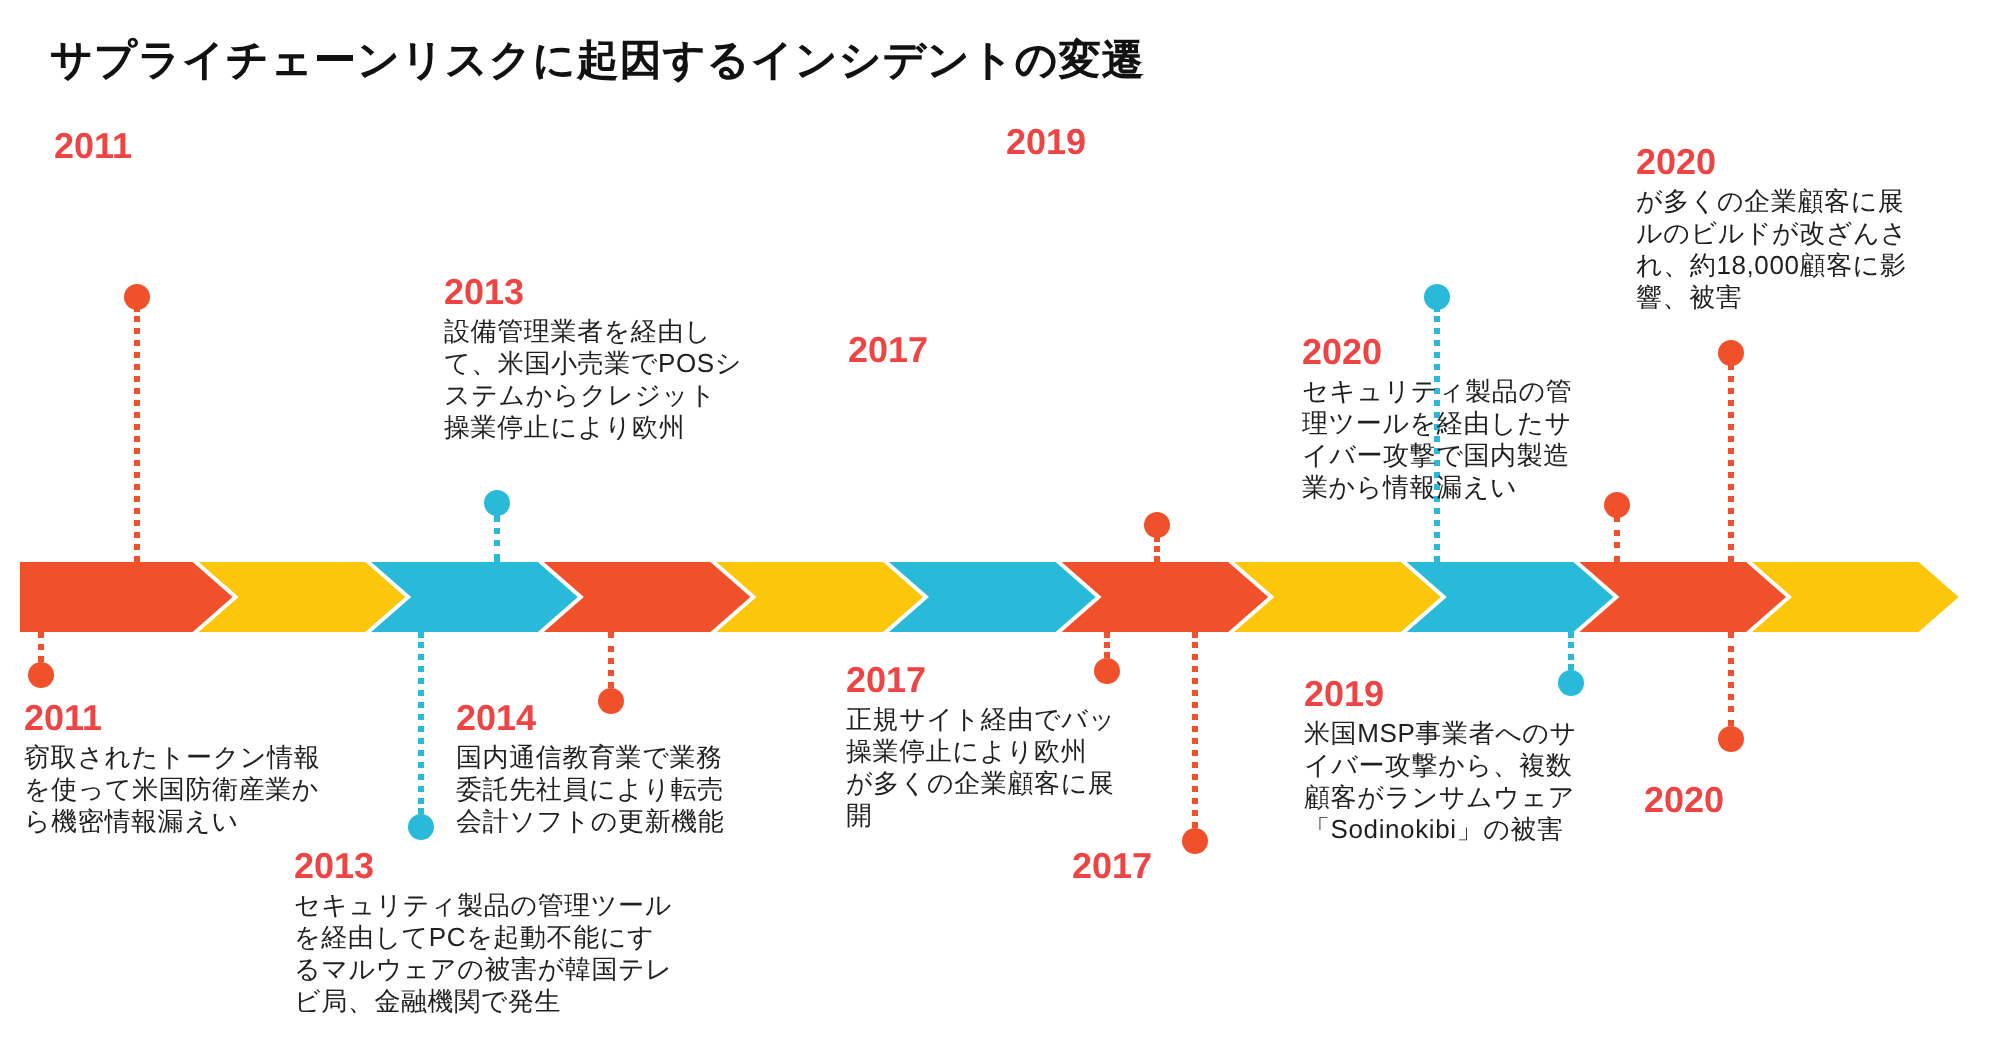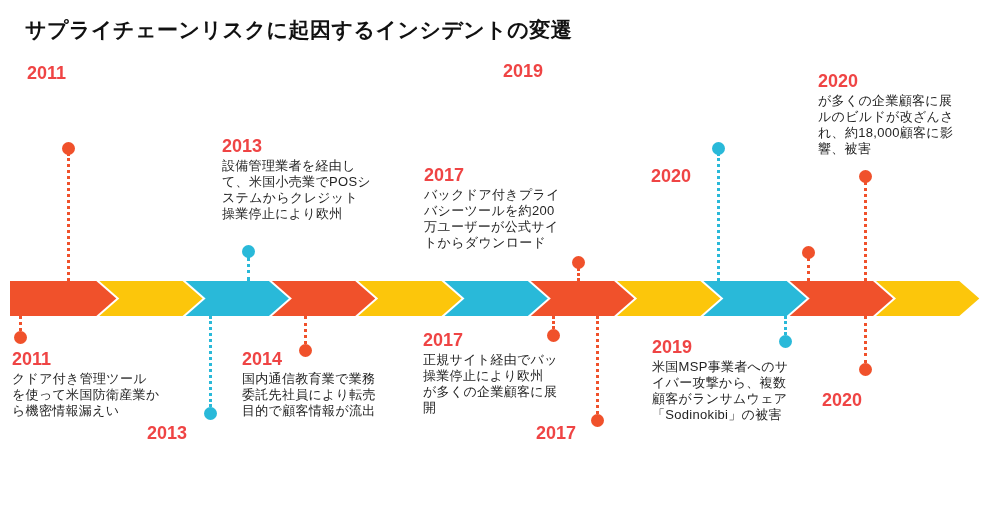--- a/index.html
+++ b/index.html
@@ -65,70 +65,74 @@
     <div class="desc">設備管理業者を経由し
 て、米国小売業でPOSシ
 ステムからクレジット
 操業停止により欧州</div>
   </div>
   <div class="dot" style="left: 242px; top: 245px; background: rgb(41, 185, 217);"></div>
   <div class="vline" style="left: 247px; top: 257px; height: 24px; border-color: rgb(41, 185, 217);"></div>
 
   <div class="ev" style="left:424px; top:165px;">
     <div class="year">2017</div>
-    <div class="desc">バックドア付きプライ
-バシーツールを約200
-万ユーザーが公式サイ
-トからダウンロード</div>
   </div>
   <div class="dot" style="left: 572px; top: 256px; background: rgb(240, 81, 43);"></div>
   <div class="vline" style="left: 577px; top: 268px; height: 13px; border-color: rgb(240, 81, 43);"></div>
 
   <div class="ev" style="left:503px; top:61px;">
     <div class="year">2019</div>
   </div>
   <div class="dot" style="left: 712px; top: 142px; background: rgb(41, 185, 217);"></div>
   <div class="vline" style="left: 717px; top: 153px; height: 128px; border-color: rgb(41, 185, 217);"></div>
 
   <div class="ev" style="left:651px; top:166px;">
     <div class="year">2020</div>
+    <div class="desc">セキュリティ製品の管
+理ツールを経由したサ
+イバー攻撃で国内製造
+業から情報漏えい</div>
   </div>
   <div class="dot" style="left: 802px; top: 246px; background: rgb(240, 81, 43);"></div>
   <div class="vline" style="left: 807px; top: 258px; height: 23px; border-color: rgb(240, 81, 43);"></div>
 
   <div class="ev" style="left:818px; top:71px;">
     <div class="year">2020</div>
     <div class="desc">が多くの企業顧客に展
 ルのビルドが改ざんさ
 れ、約18,000顧客に影
 響、被害</div>
   </div>
   <div class="dot" style="left: 859px; top: 170px; background: rgb(240, 81, 43);"></div>
   <div class="vline" style="left: 864px; top: 182px; height: 99px; border-color: rgb(240, 81, 43);"></div>
 
   <div class="ev" style="left:12px; top:349px;">
     <div class="year">2011</div>
-    <div class="desc">クドア付き管理ツール
+    <div class="desc">窃取されたトークン情報
 を使って米国防衛産業か
 ら機密情報漏えい</div>
   </div>
   <div class="dot" style="left: 14px; top: 331px; background: rgb(240, 81, 43);"></div>
   <div class="vline" style="left: 19px; top: 316px; height: 15px; border-color: rgb(240, 81, 43);"></div>
 
   <div class="ev" style="left:147px; top:423px;">
     <div class="year">2013</div>
+    <div class="desc">セキュリティ製品の管理ツール
+を経由してPCを起動不能にす
+るマルウェアの被害が韓国テレ
+ビ局、金融機関で発生</div>
   </div>
   <div class="dot" style="left: 204px; top: 407px; background: rgb(41, 185, 217);"></div>
   <div class="vline" style="left: 209px; top: 316px; height: 91px; border-color: rgb(41, 185, 217);"></div>
 
-  <div class="ev" style="left:242px; top:349px;">
+  <div class="ev" style="left:228px; top:349px;">
     <div class="year">2014</div>
     <div class="desc">国内通信教育業で業務
 委託先社員により転売
-目的で顧客情報が流出</div>
+会計ソフトの更新機能</div>
   </div>
   <div class="dot" style="left: 299px; top: 344px; background: rgb(240, 81, 43);"></div>
   <div class="vline" style="left: 304px; top: 316px; height: 28px; border-color: rgb(240, 81, 43);"></div>
 
   <div class="ev" style="left:423px; top:330px;">
     <div class="year">2017</div>
     <div class="desc">正規サイト経由でバッ
 操業停止により欧州
 が多くの企業顧客に展
 開</div>

